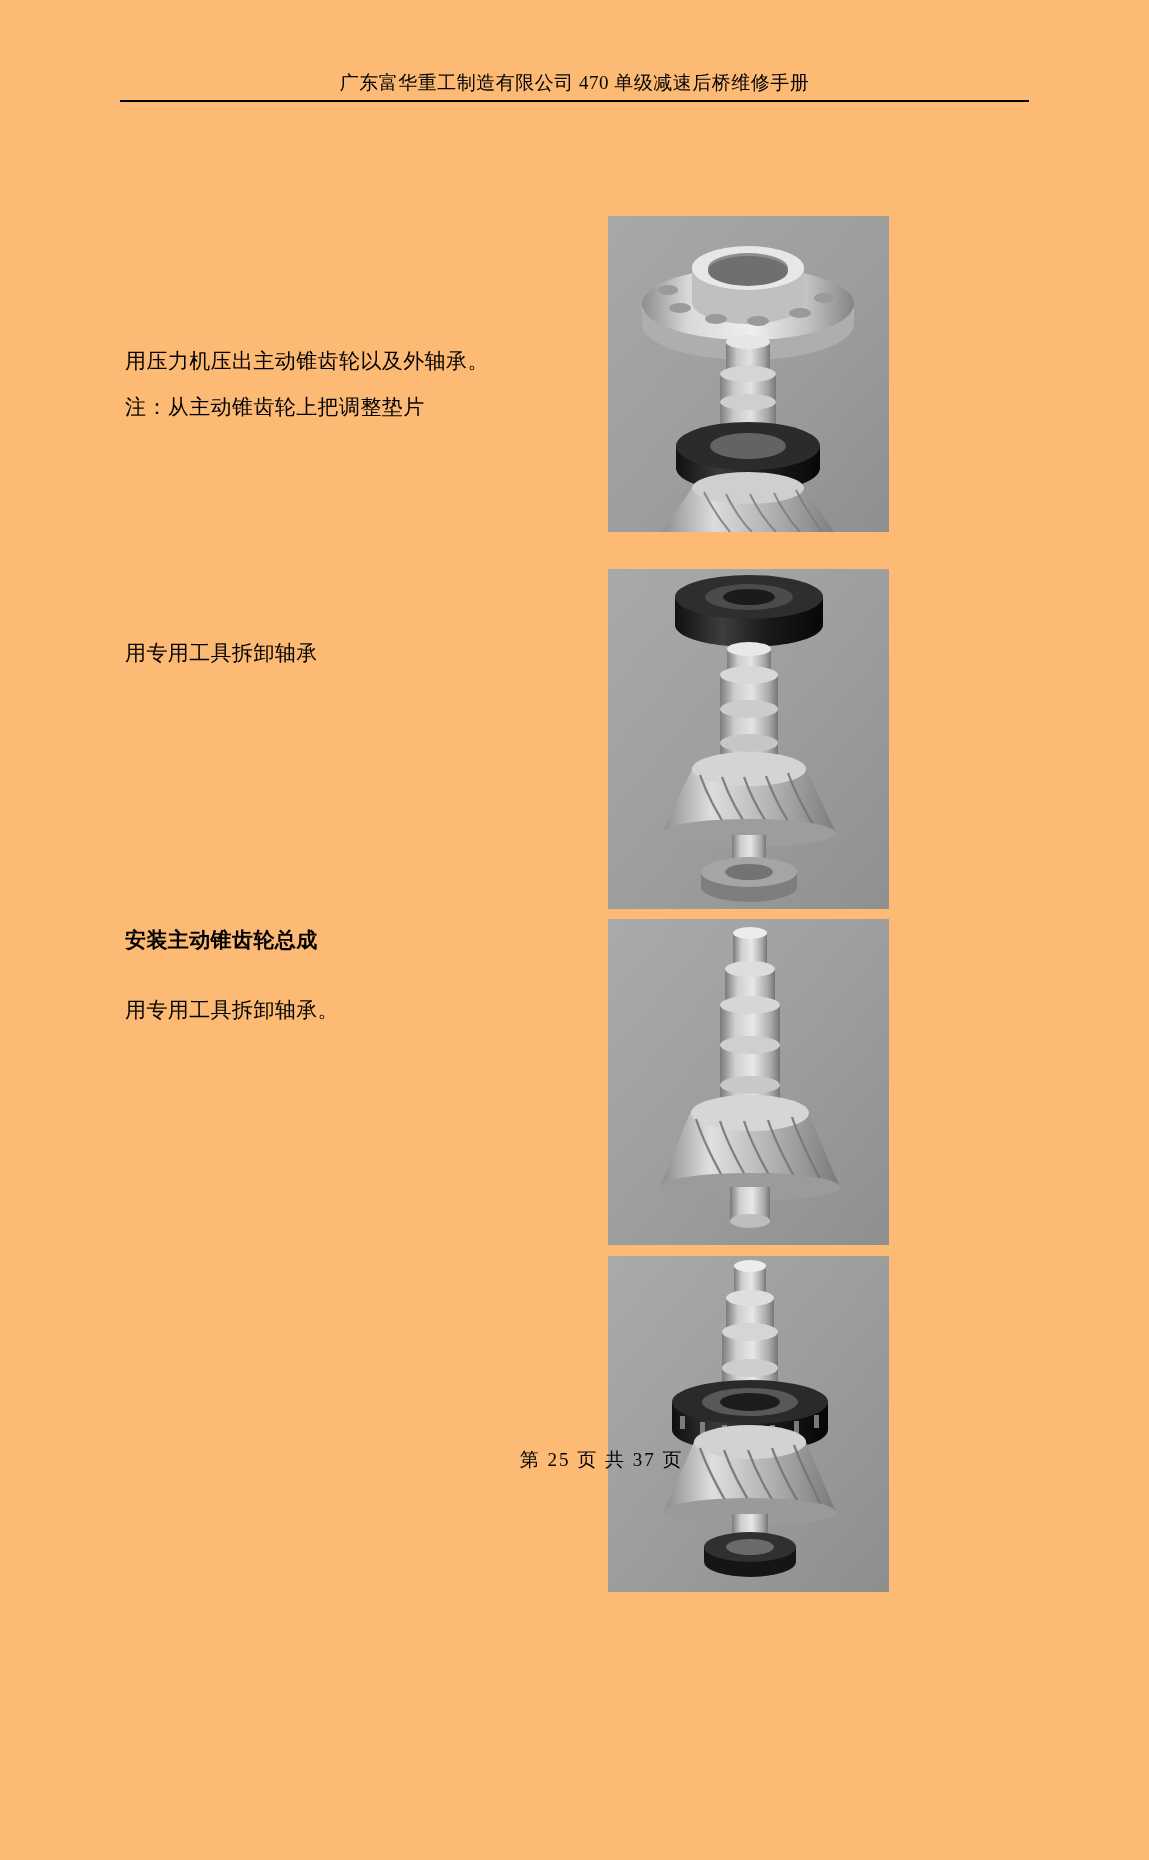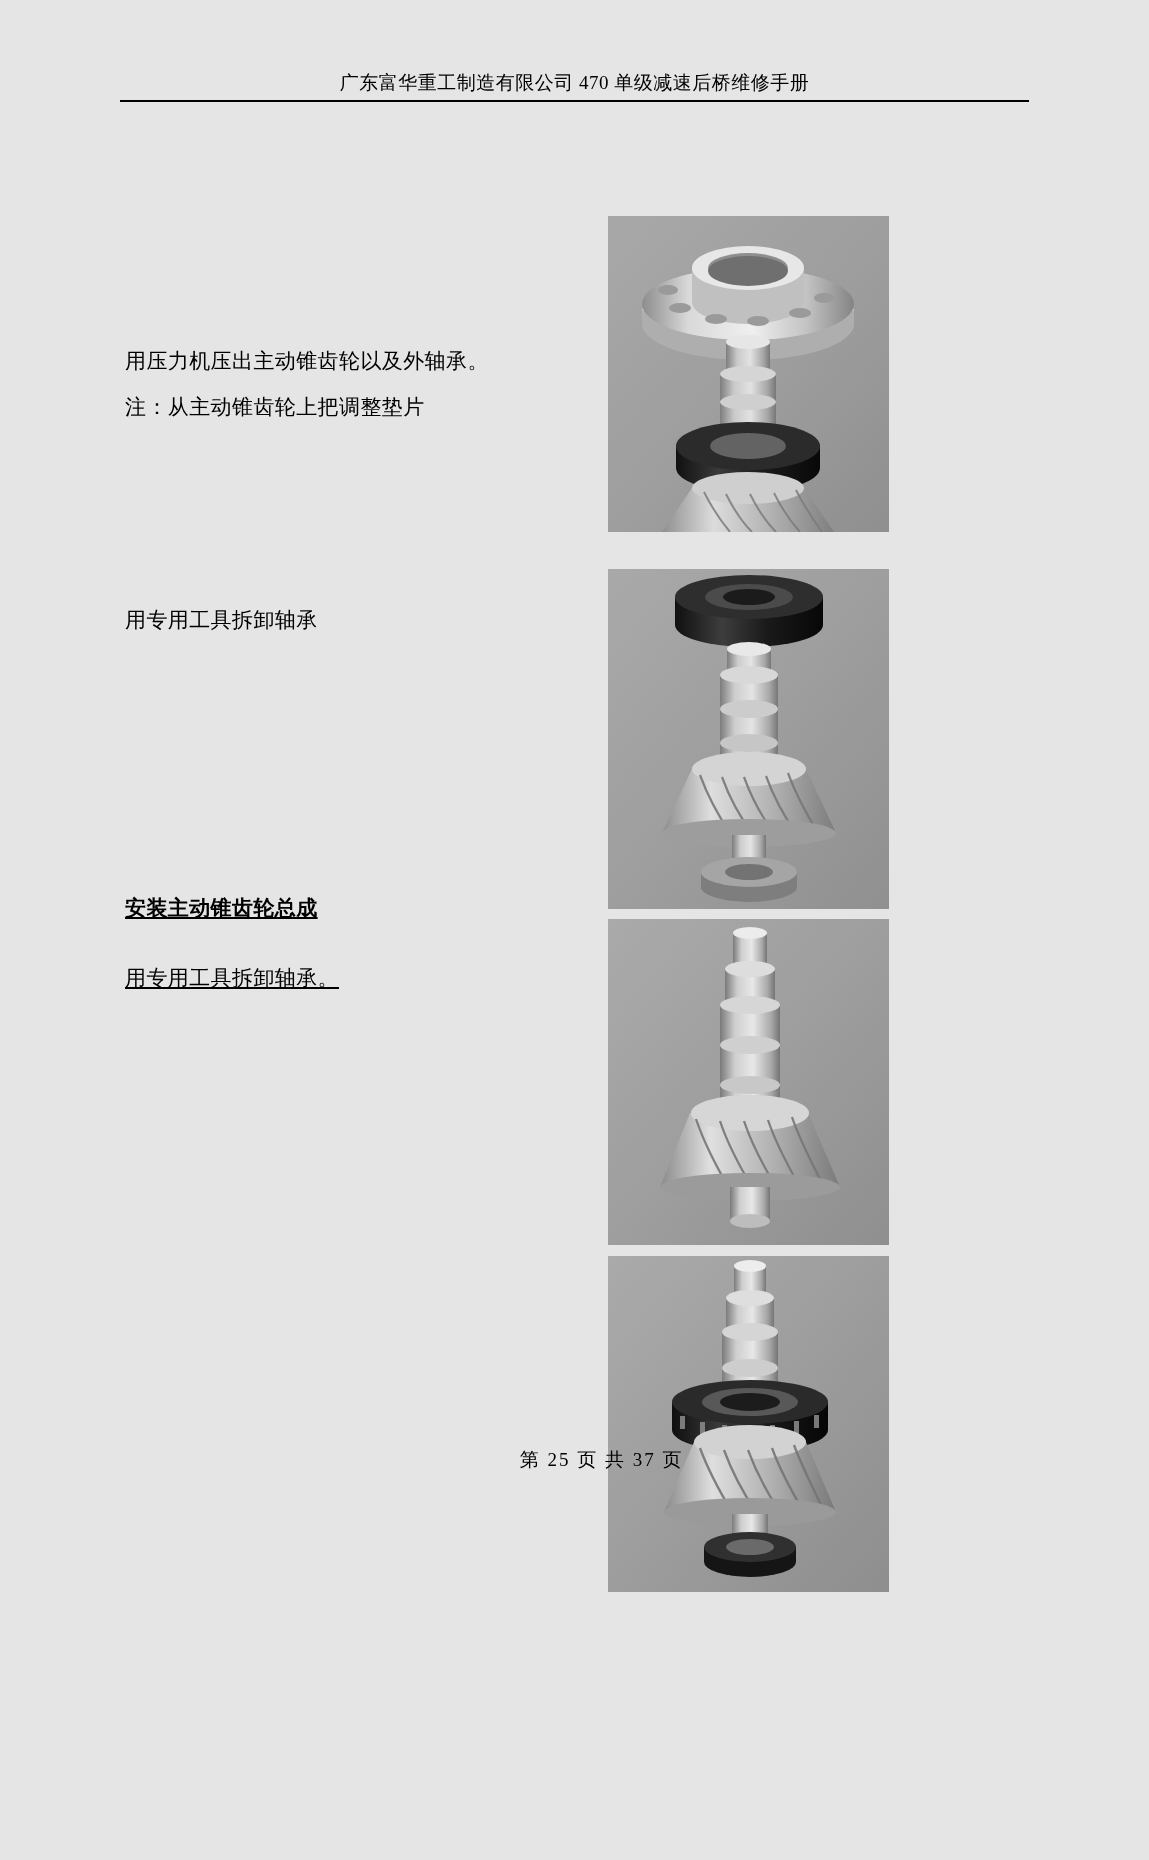--- a/index.html
+++ b/index.html
@@ -8,21 +8,21 @@
     background: #ffffff;
   }
   body {
     font-family: "Liberation Serif", "DejaVu Serif", serif;
     color: #000000;
   }
   .page {
     position: relative;
     width: 1149px;
     height: 1860px;
-    background: #e5e5e5;
+    background: #fdba74;
     overflow: hidden;
   }
 
   
   .header {
     position: absolute;
     left: 120px;
     top: 70px;
     width: 909px;
     text-align: center;
@@ -50,22 +50,22 @@
     letter-spacing: 0.4px;
   }
   .text-block p {
     margin: 10px;
   }
   .text-block .bold {
     font-weight: bold;
   }
 
   .tb1 { left: 115px; top: 333px; width: 420px; }
-  .tb2 { left: 115px; top: 592px; width: 420px; }
-  .tb3 { left: 115px; top: 880px; width: 420px; text-decoration: underline; }
+  .tb2 { left: 115px; top: 625px; width: 420px; }
+  .tb3 { left: 115px; top: 912px; width: 420px; }
   .tb4 { left: 115px; top: 1263px; width: 430px; }
 
   .gap-line { height: 14px; }
 
   
   .figure {
     position: absolute;
     background: #9f9f9f;
     overflow: hidden;
   }

